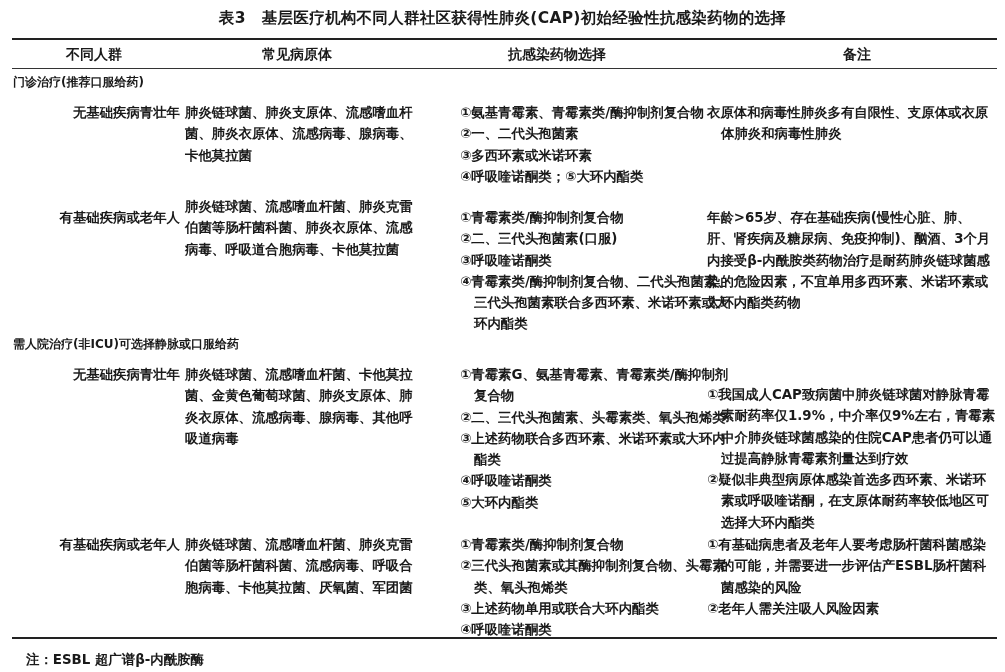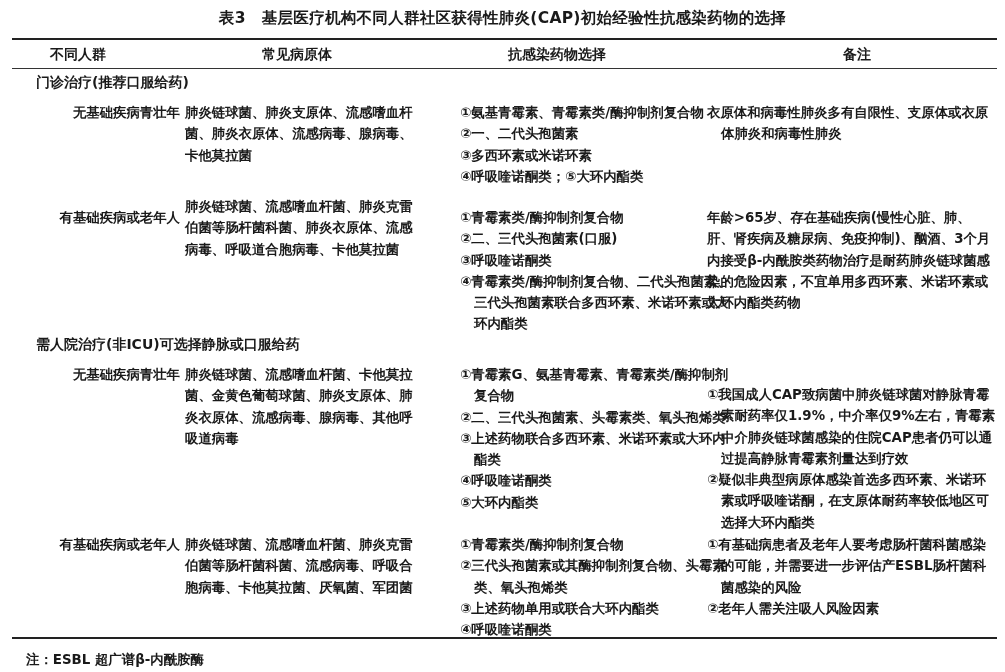--- a/index.html
+++ b/index.html
@@ -10,42 +10,42 @@
   }
   .title {
     position: absolute; top: 8px; left: 0; width: 1005px;
     text-align: center; font-size: 15.5px; font-weight: bold; letter-spacing: 0.3px;
   }
   .title .num { margin-right: 16px; }
   .rule-thick { position: absolute; left: 12px; width: 985px; height: 2px; background: #222; }
   .rule-thin { position: absolute; left: 12px; width: 985px; height: 1px; background: #333; }
   .hdr { position: absolute; top: 46px; font-size: 14px; font-weight: bold; }
   .section {
-    position: absolute; left: 36px; font-size: 14px; font-weight: bold;
+    position: absolute; left: 13px; font-size: 12px; font-weight: bold;
   }
   .group {
     position: absolute; font-size: 13.4px; font-weight: bold; text-align: right;
     width: 168px; left: 12px; line-height: 21px;
   }
   .cell { position: absolute; font-size: 13.4px; font-weight: bold; line-height: 21.3px; }
   .col2 { left: 185px; width: 240px; text-indent: 0; }
   .col3 { left: 430px; width: 272px; margin-left: 30px; }
   .col4 { left: 707px; width: 290px; }
   .item { padding-left: 14px; text-indent: -14px; }
   .note { position: absolute; left: 26px; top: 651px; font-size: 13.4px; font-weight: bold; }
 </style>
 </head>
 <body>
 
 <div class="title">
   <span class="num">表3</span><span>基层医疗机构不同人群社区获得性肺炎(CAP)初始经验性抗感染药物的选择</span>
 </div>
 
 <div class="rule-thick" style="top:38px;"></div>
-<div class="hdr" style="left:50px;">不同人群</div>
+<div class="hdr" style="left:66px;">不同人群</div>
 <div class="hdr" style="left:262px;">常见病原体</div>
 <div class="hdr" style="left:508px;">抗感染药物选择</div>
 <div class="hdr" style="left:843px;">备注</div>
 <div class="rule-thin" style="top:68px;"></div>
 
 <div class="section" style="top:74px;">门诊治疗(推荐口服给药)</div>
 
 <div>
   <div class="group" style="top:102px;">无基础疾病青壮年</div>
   <div class="cell col2" style="top:102px;">肺炎链球菌、肺炎支原体、流感嗜血杆菌、肺炎衣原体、流感病毒、腺病毒、卡他莫拉菌</div>

